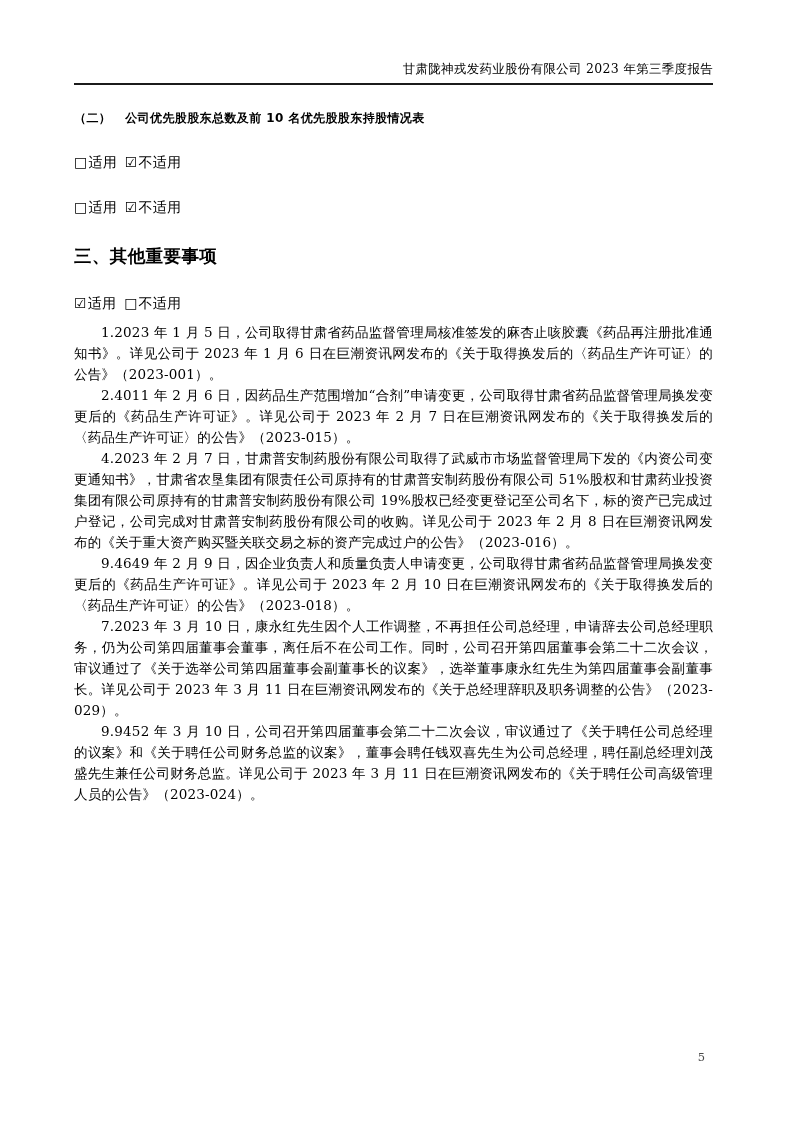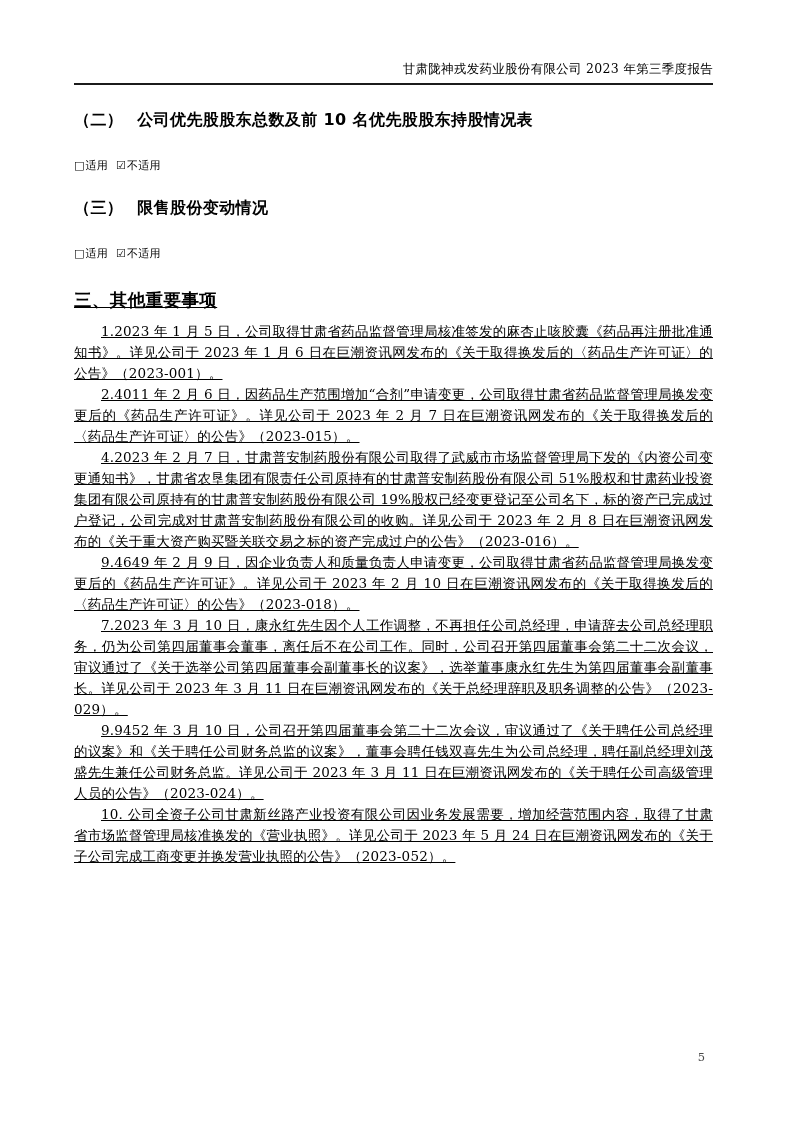--- a/index.html
+++ b/index.html
@@ -18,52 +18,50 @@
   .doc-header {
     text-align: right;
     font-size: 12.5px;
     line-height: 1.4;
     padding-bottom: 5px;
     border-bottom: 2px solid #1b1b1b;
     letter-spacing: 0.3px;
   }
   .h-sub {
     font-family: "DejaVu Sans", "Liberation Sans", sans-serif;
-    font-size: 16px;
+    font-size: 12px;
     font-weight: 700;
     margin-top: 25px;
     letter-spacing: 0.4px;
   }
   .h-sub .h-no { margin-right: 14px; }
   .h-main {
     font-family: "DejaVu Sans", "Liberation Sans", sans-serif;
     font-size: 17.5px;
     font-weight: 700;
     margin-top: 27px;
     letter-spacing: 0.4px;
-    text-decoration: underline;
   }
   .apply-row {
-    font-size: 11px;
+    font-size: 14px;
     margin-top: 27px;
     letter-spacing: 0.2px;
   }
   .apply-row .chk { font-family: "DejaVu Sans", "Liberation Sans", sans-serif; margin-right: 1px; }
   .apply-row .grp + .grp { margin-left: 8px; }
   .body-text {
     margin-top: 9px;
     font-size: 13.5px;
     line-height: 21px;
     text-align: justify;
     letter-spacing: 0.2px;
   }
   .body-text p {
     margin: 0;
     text-indent: 2em;
-    text-decoration: underline;
   }
   .page-number {
     position: absolute;
     right: 72px;
     bottom: 66px;
     font-size: 11.5px;
     color: #4a4a4a;
   }
 </style>
 </head>
@@ -75,36 +73,35 @@
     <span>甘肃陇神戎发药业股份有限公司 2023 年第三季度报告</span>
   </div>
 
   <div class="h-sub">
     <span class="h-no">（二）</span><span>公司优先股股东总数及前 10 名优先股股东持股情况表</span>
   </div>
   <div class="apply-row">
     <span class="grp"><span class="chk">□</span><span>适用</span></span><span class="grp"><span class="chk">☑</span><span>不适用</span></span>
   </div>
 
-  <div class="h-sub">
-    <span class="h-no">（三）</span><span>限售股份变动情况</span>
-  </div>
   <div class="apply-row">
     <span class="grp"><span class="chk">□</span><span>适用</span></span><span class="grp"><span class="chk">☑</span><span>不适用</span></span>
   </div>
 
   <div class="h-main">
     <span>三、其他重要事项</span>
+  </div>
+  <div class="apply-row">
+    <span class="grp"><span class="chk">☑</span><span>适用</span></span><span class="grp"><span class="chk">□</span><span>不适用</span></span>
   </div>
 
   <div class="body-text">
     <p>1.2023 年 1 月 5 日，公司取得甘肃省药品监督管理局核准签发的麻杏止咳胶囊《药品再注册批准通知书》。详见公司于 2023 年 1 月 6 日在巨潮资讯网发布的《关于取得换发后的〈药品生产许可证〉的公告》（2023-001）。</p>
     <p>2.4011 年 2 月 6 日，因药品生产范围增加“合剂”申请变更，公司取得甘肃省药品监督管理局换发变更后的《药品生产许可证》。详见公司于 2023 年 2 月 7 日在巨潮资讯网发布的《关于取得换发后的〈药品生产许可证〉的公告》（2023-015）。</p>
     <p>4.2023 年 2 月 7 日，甘肃普安制药股份有限公司取得了武威市市场监督管理局下发的《内资公司变更通知书》，甘肃省农垦集团有限责任公司原持有的甘肃普安制药股份有限公司 51%股权和甘肃药业投资集团有限公司原持有的甘肃普安制药股份有限公司 19%股权已经变更登记至公司名下，标的资产已完成过户登记，公司完成对甘肃普安制药股份有限公司的收购。详见公司于 2023 年 2 月 8 日在巨潮资讯网发布的《关于重大资产购买暨关联交易之标的资产完成过户的公告》（2023-016）。</p>
     <p>9.4649 年 2 月 9 日，因企业负责人和质量负责人申请变更，公司取得甘肃省药品监督管理局换发变更后的《药品生产许可证》。详见公司于 2023 年 2 月 10 日在巨潮资讯网发布的《关于取得换发后的〈药品生产许可证〉的公告》（2023-018）。</p>
     <p>7.2023 年 3 月 10 日，康永红先生因个人工作调整，不再担任公司总经理，申请辞去公司总经理职务，仍为公司第四届董事会董事，离任后不在公司工作。同时，公司召开第四届董事会第二十二次会议，审议通过了《关于选举公司第四届董事会副董事长的议案》，选举董事康永红先生为第四届董事会副董事长。详见公司于 2023 年 3 月 11 日在巨潮资讯网发布的《关于总经理辞职及职务调整的公告》（2023-029）。</p>
     <p>9.9452 年 3 月 10 日，公司召开第四届董事会第二十二次会议，审议通过了《关于聘任公司总经理的议案》和《关于聘任公司财务总监的议案》，董事会聘任钱双喜先生为公司总经理，聘任副总经理刘茂盛先生兼任公司财务总监。详见公司于 2023 年 3 月 11 日在巨潮资讯网发布的《关于聘任公司高级管理人员的公告》（2023-024）。</p>
-    <p>10. 公司全资子公司甘肃新丝路产业投资有限公司因业务发展需要，增加经营范围内容，取得了甘肃省市场监督管理局核准换发的《营业执照》。详见公司于 2023 年 5 月 24 日在巨潮资讯网发布的《关于子公司完成工商变更并换发营业执照的公告》（2023-052）。</p>
   </div>
 
   <div class="page-number">5</div>
 
 </div>
 
 </body></html>

